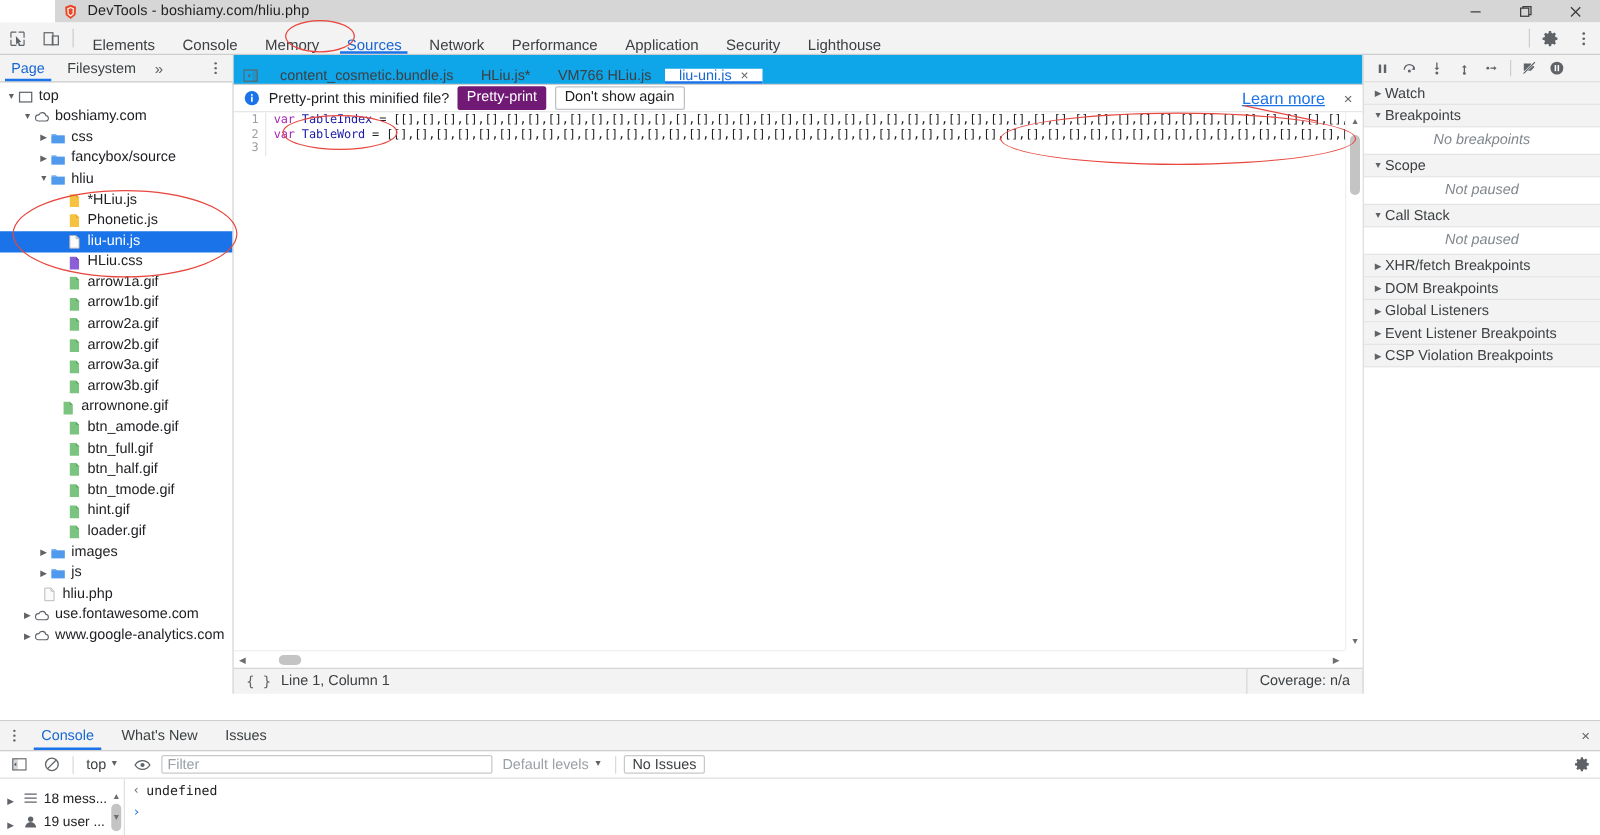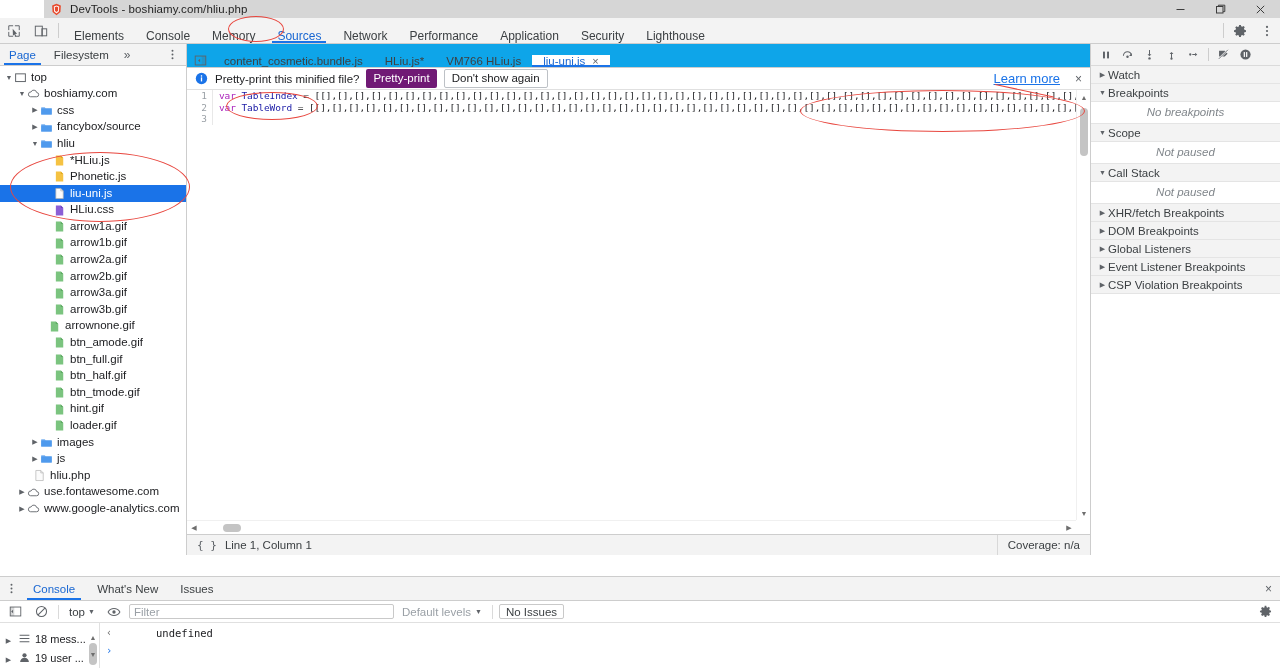--- a/index.html
+++ b/index.html
@@ -226,21 +226,21 @@
   .cs-row { height: 19px; display: flex; align-items: flex-end; gap: 4px; padding-left: 3px; }
   .cs-arrow { width: 11px; display: flex; align-items: center; justify-content: center; color: #5f6368; font-size: 7px; }
   .cs-ico { width: 13px; height: 13px; flex: none; color: #5f6368; display: flex; align-items: center; justify-content: center; }
   .cs-scroll { position: absolute; right: 0; top: 0; bottom: 0; width: 12px; }
   .cs-thumb { position: absolute; top: 20px; left: 2px; width: 8px; height: 22px; background: #c4c4c4; border-radius: 4px; }
   .cs-arrowbtn { position: absolute; left: 0; width: 12px; height: 12px; display: flex; align-items: center; justify-content: center; color: #6e6e6e; font-size: 7px; }
 
   .console-output { flex: 1; position: relative; padding-top: 2px; min-width: 0; }
   .out-row { display: flex; align-items: flex-start; gap: 5px; font-family: "DejaVu Sans Mono", monospace; font-size: 10.5px; padding: 1px 0 1px 6px; }
   .out-marker { color: #6e6e6e; font-size: 10px; line-height: 1.35; }
-  .out-text { color: #202124; line-height: 1.35; margin-left: 39px; }
+  .out-text { color: #202124; line-height: 1.35; }
   .prompt-row { display: flex; align-items: flex-start; gap: 5px; padding: 3px 0 0 6px; }
   .prompt-caret { color: #1a73e8; font-family: "DejaVu Sans Mono", monospace; font-size: 10.5px; }
 
   
   .annot { position: absolute; border: 1.4px solid #e8473f; border-radius: 50%; pointer-events: none; }
   .annot-line { position: absolute; background: #e8473f; height: 1.4px; pointer-events: none; transform-origin: left center; }
 </style>
 </head>
 <body>
 

